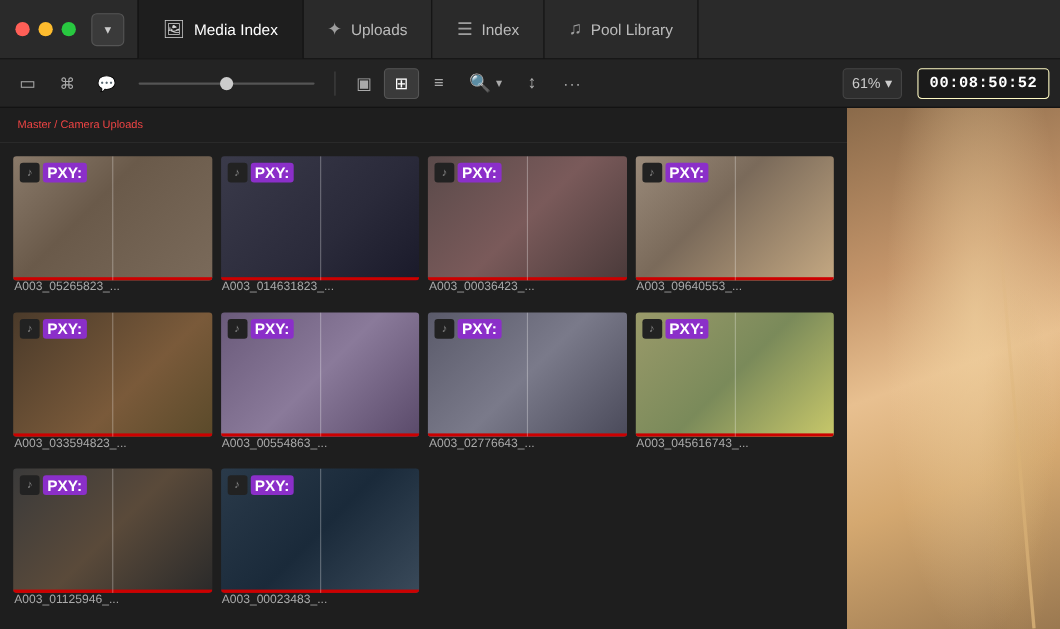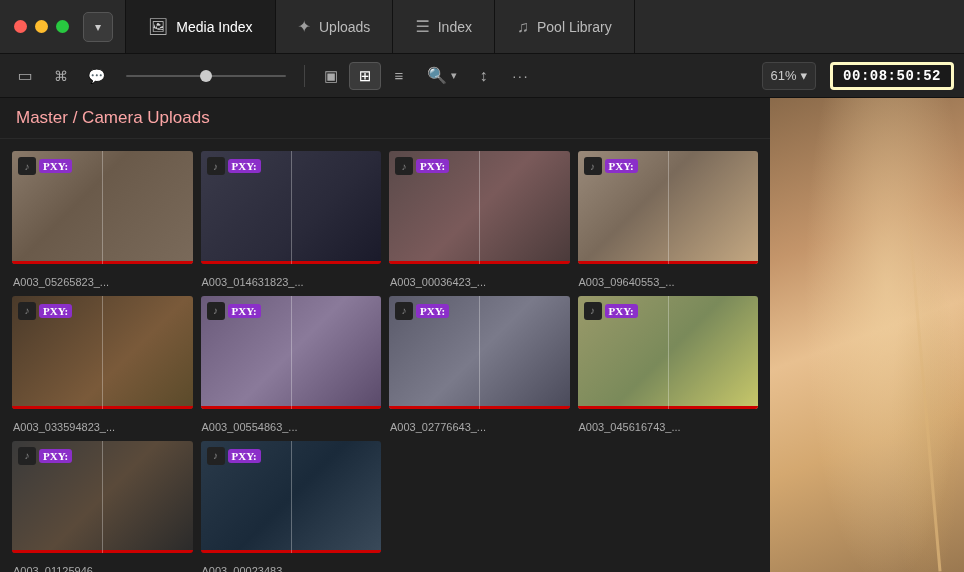--- a/index.html
+++ b/index.html
@@ -196,21 +196,21 @@
       height: 28px;
       gap: 4px;
       cursor: pointer;
       color: #ccc;
       font-size: 13px;
       margin-left: auto;
     }
 
     .timecode {
       background: #1a1a1a;
-      border: 3px solid #fef9c3;
+      border: 1px solid #fef9c3;
       border-radius: 4px;
       padding: 0 10px;
       height: 28px;
       display: flex;
       align-items: center;
       color: #fff;
       font-size: 14px;
       font-family: 'Courier New', monospace;
       font-weight: bold;
       margin-left: 8px;
@@ -227,22 +227,22 @@
     .media-panel {
       width: 770px;
       display: flex;
       flex-direction: column;
       background: #1e1e1e;
       flex-shrink: 0;
     }
 
     .breadcrumb {
       padding: 10px 16px;
-      color: #fca5a5;
-      font-size: 17px;
+      color: #ef4444;
+      font-size: 10px;
       border-bottom: 1px solid #2a2a2a;
       flex-shrink: 0;
     }
 
     .media-grid {
       display: grid;
       grid-template-columns: repeat(4, 1fr);
       gap: 8px;
       padding: 12px;
       overflow-y: auto;
@@ -286,23 +286,22 @@
       display: flex; align-items: center; justify-content: center;
       color: #888;
       font-size: 10px;
     }
 
     .pxy-badge {
       background: #8b2fc9;
       border-radius: 3px;
       padding: 1px 4px;
       color: #fff;
-      font-size: 11px;
+      font-size: 14px;
       font-weight: bold;
-      font-family: Liberation Serif, serif;
     }
 
     
     .vf-1 { background: linear-gradient(135deg, #8a7a6a 0%, #6a5a4a 40%, #7a6a5a 100%); }
     .vf-2 { background: linear-gradient(135deg, #3a3a4a 0%, #2a2a3a 60%, #1a1a2a 100%); }
     .vf-3 { background: linear-gradient(135deg, #5a4a4a 0%, #7a5a5a 50%, #4a3a3a 100%); }
     .vf-4 { background: linear-gradient(135deg, #9a8a7a 0%, #7a6a5a 40%, #c4a882 100%); }
     .vf-5 { background: linear-gradient(135deg, #4a3a2a 0%, #7a5a3a 60%, #5a4a2a 100%); }
     .vf-6 { background: linear-gradient(135deg, #6a5a7a 0%, #8a7a9a 50%, #5a4a6a 100%); }
     .vf-7 { background: linear-gradient(135deg, #5a5a6a 0%, #7a7a8a 50%, #4a4a5a 100%); }
@@ -315,21 +314,21 @@
       content: '';
       position: absolute;
       top: 0; left: 50%;
       width: 1px; height: 100%;
       background: rgba(255,255,255,0.3);
     }
 
     .media-name {
       color: #aaa;
       font-size: 11px;
-      margin-top: 12px;
+      margin-top: 0;
       overflow: hidden;
       text-overflow: ellipsis;
       white-space: nowrap;
       padding: 0 1px;
     }
 
     
     .preview-panel {
       flex: 1;
       background: #1a1a1a;

